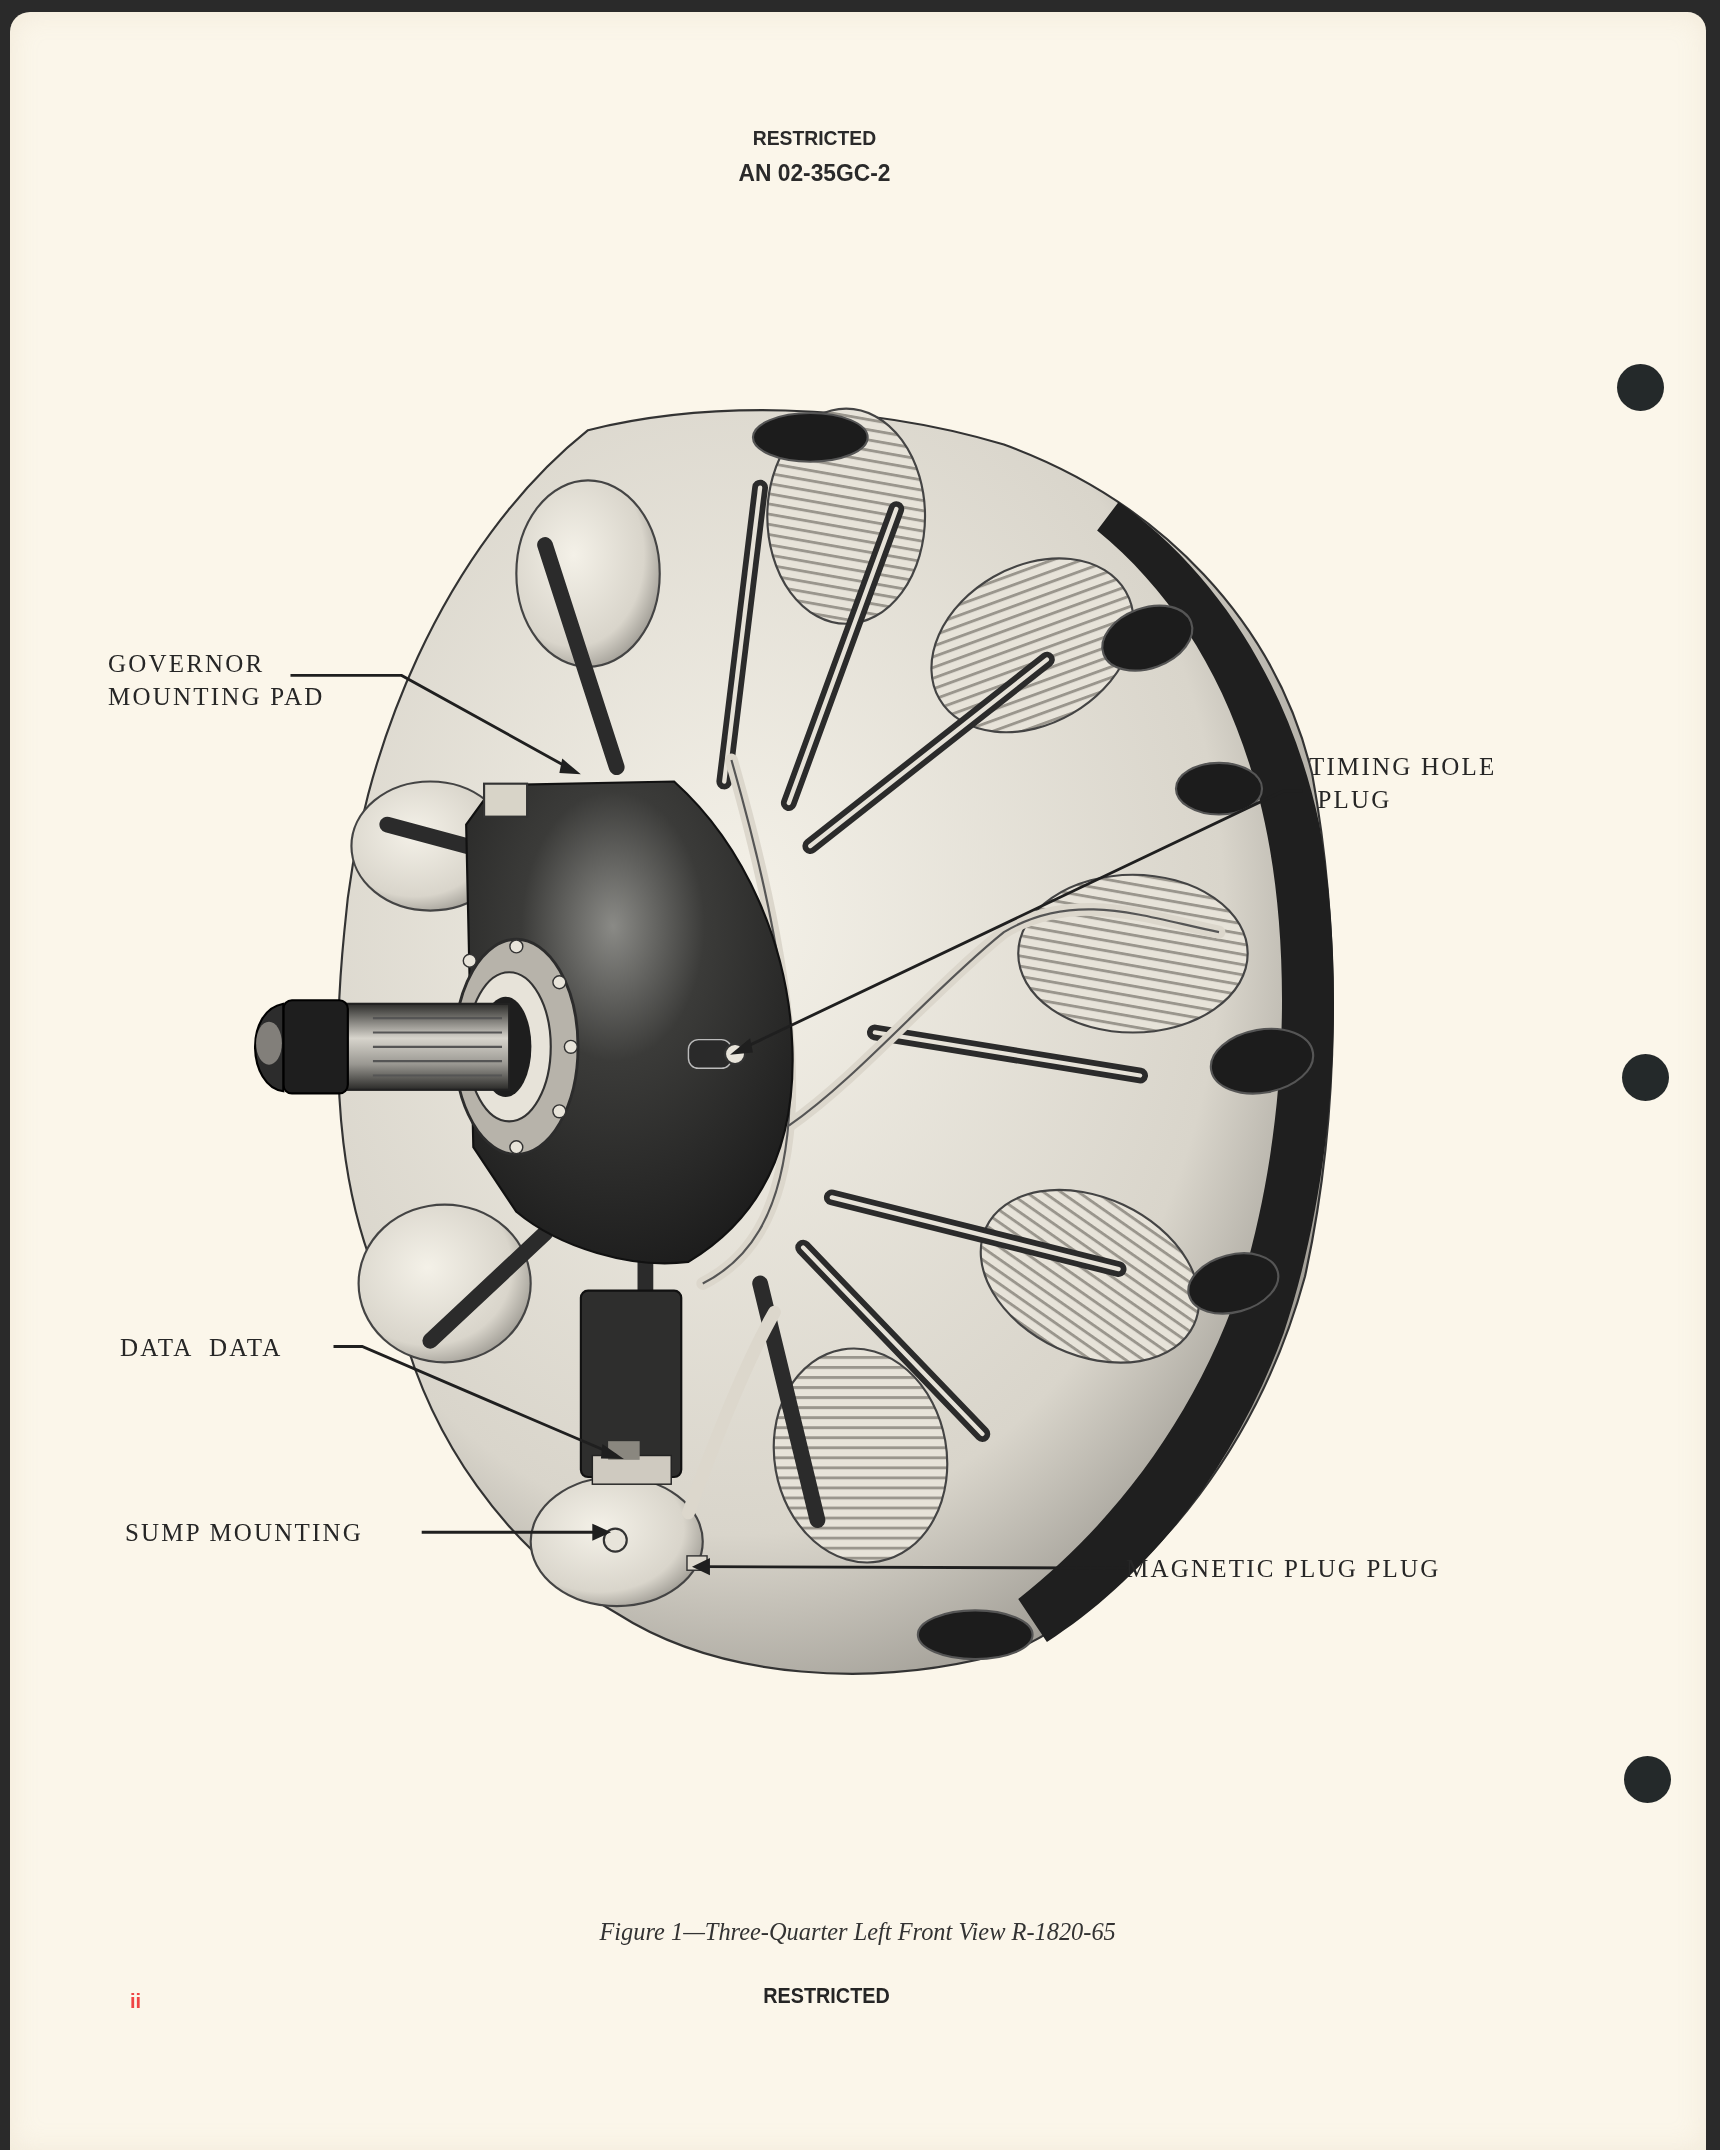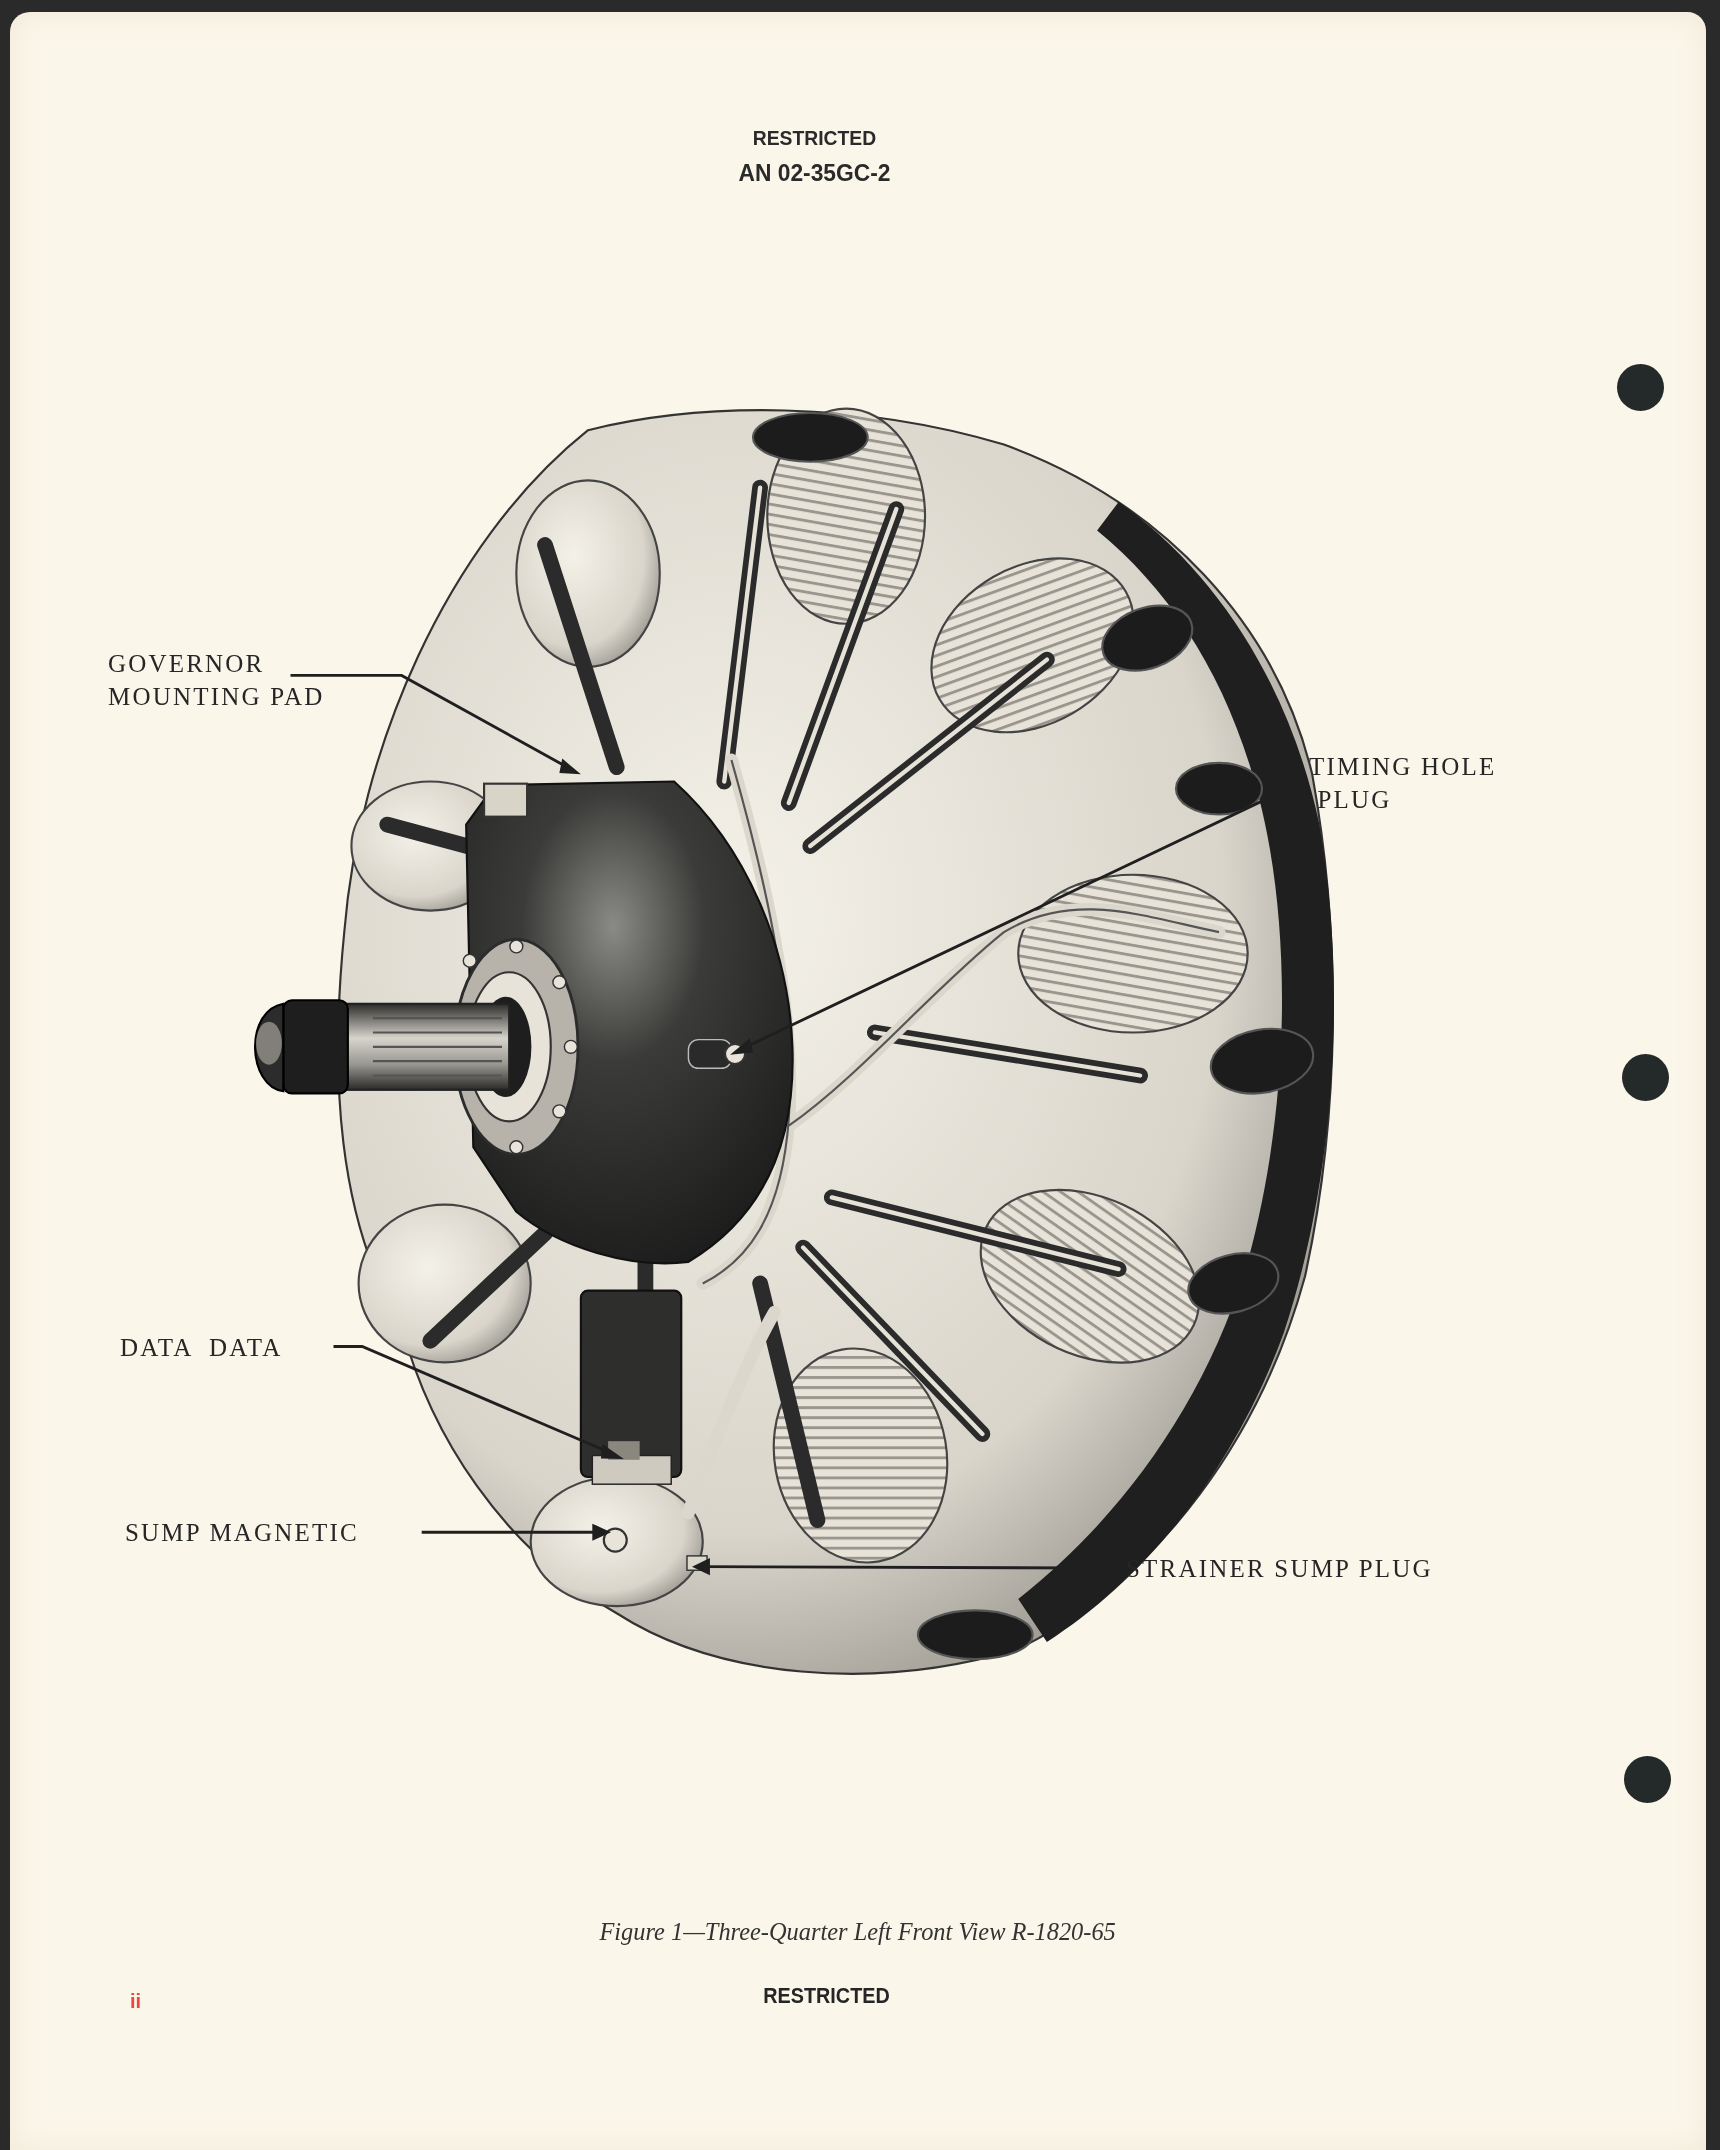--- a/index.html
+++ b/index.html
@@ -182,19 +182,19 @@
     <polygon points="852,2137 826,2125 826,2149"></polygon>
     <polygon points="965,2185 990,2173 990,2197"></polygon>
   </g>
 </svg>
 
 <div class="callout" style="left:108px;top:647px;">GOVERNOR
 MOUNTING PAD</div>
 <div class="callout" style="left:1296px;top:750px;margin-left:13px;">TIMING HOLE
  PLUG</div>
 <div class="callout" style="left:120px;top:1331px;">DATA  DATA</div>
-<div class="callout" style="left:125px;top:1516px;">SUMP MAGNETIC</div>
-<div class="callout" style="left:1126px;top:1552px;">STRAINER SUMP PLUG</div>
+<div class="callout" style="left:125px;top:1516px;">SUMP MOUNTING</div>
+<div class="callout" style="left:1126px;top:1552px;">MAGNETIC PLUG PLUG</div>
 
 <div class="caption">Figure 1—Three-Quarter Left Front View R-1820-65</div>
 <div class="pagenum">ii</div>
 <div class="footer">RESTRICTED</div>
 
 
 </body></html>

